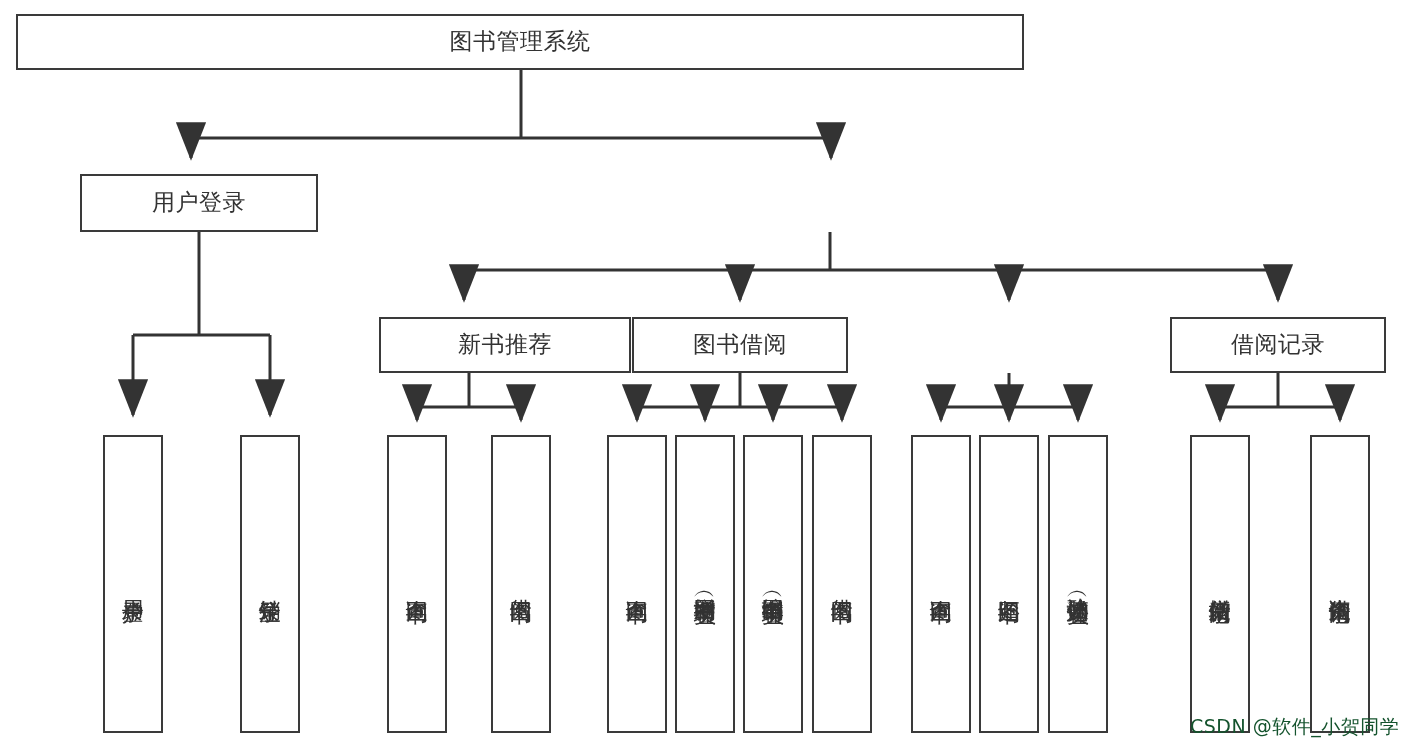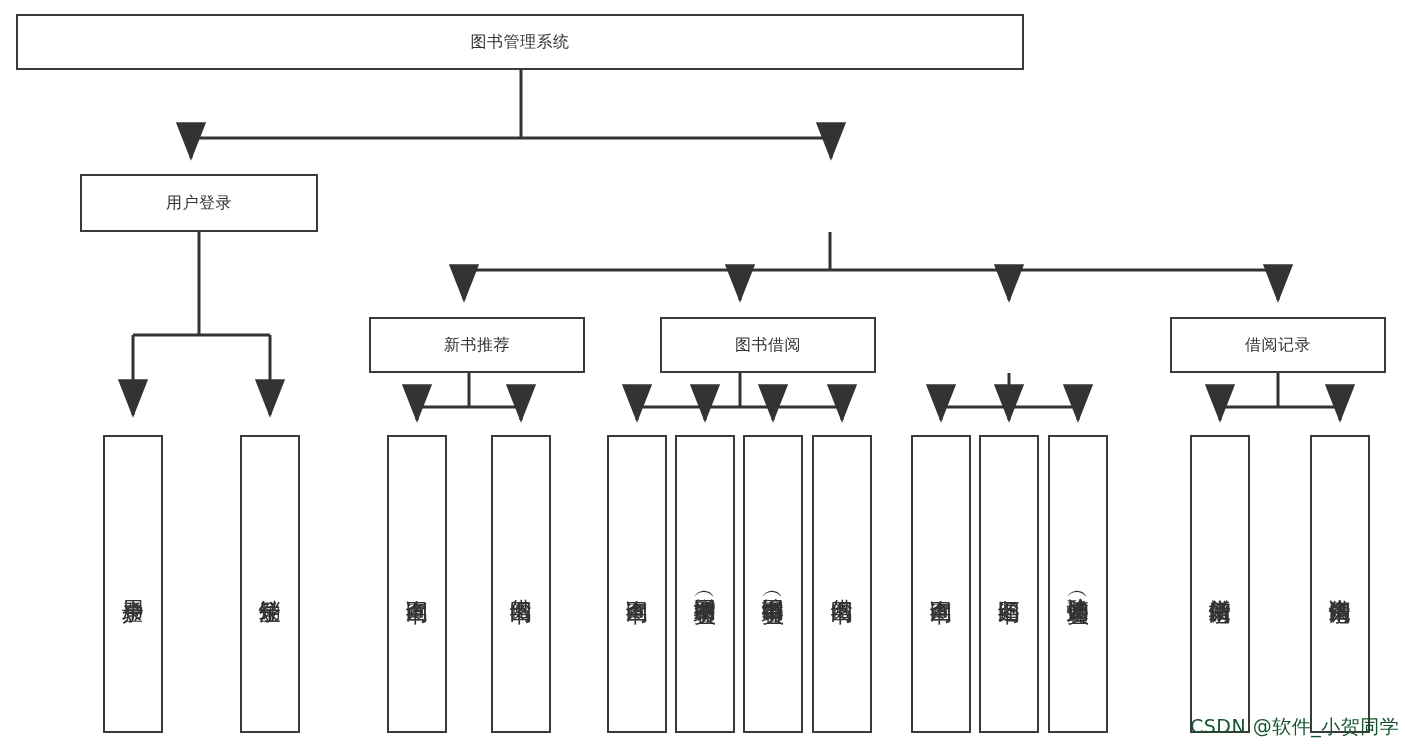--- a/index.html
+++ b/index.html
@@ -29,21 +29,21 @@
     position: absolute;
     box-sizing: border-box;
     background: #ffffff;
     border: 2px solid #3a3a3a;
     display: flex;
     align-items: center;
     justify-content: center;
     color: #333333;
   }
   .node-h {
-    font-size: 16px;
+    font-size: 23px;
     line-height: 1.2;
     letter-spacing: 0.5px;
     white-space: nowrap;
   }
   .node-v {
     font-size: 22px;
     line-height: 1.25;
     letter-spacing: 1px;
     writing-mode: vertical-rl;
     text-orientation: upright;
@@ -137,24 +137,24 @@
   </svg>
 
   <div class="node node-h" style="left:16px; top:14px; width:1008px; height:56px;">
     <span>图书管理系统</span>
   </div>
 
   <div class="node node-h" style="left:80px; top:174px; width:238px; height:58px;">
     <span>用户登录</span>
   </div>
 
-  <div class="node node-h" style="left:369px; top:317px; width:216px; height:56px;">
+  <div class="node node-h" style="left:379px; top:317px; width:252px; height:56px;">
     <span>新书推荐</span>
   </div>
-  <div class="node node-h" style="left:660px; top:317px; width:216px; height:56px;">
+  <div class="node node-h" style="left:632px; top:317px; width:216px; height:56px;">
     <span>图书借阅</span>
   </div>
   <div class="node node-h" style="left:1170px; top:317px; width:216px; height:56px;align-items:center;">
     <span>借阅记录</span>
   </div>
 
   <div class="node node-v" style="left:103px; top:435px; width:60px; height:298px;">
     <span class="vlabel">用户登录</span>
   </div>
   <div class="node node-v" style="left:240px; top:435px; width:60px; height:298px;">

